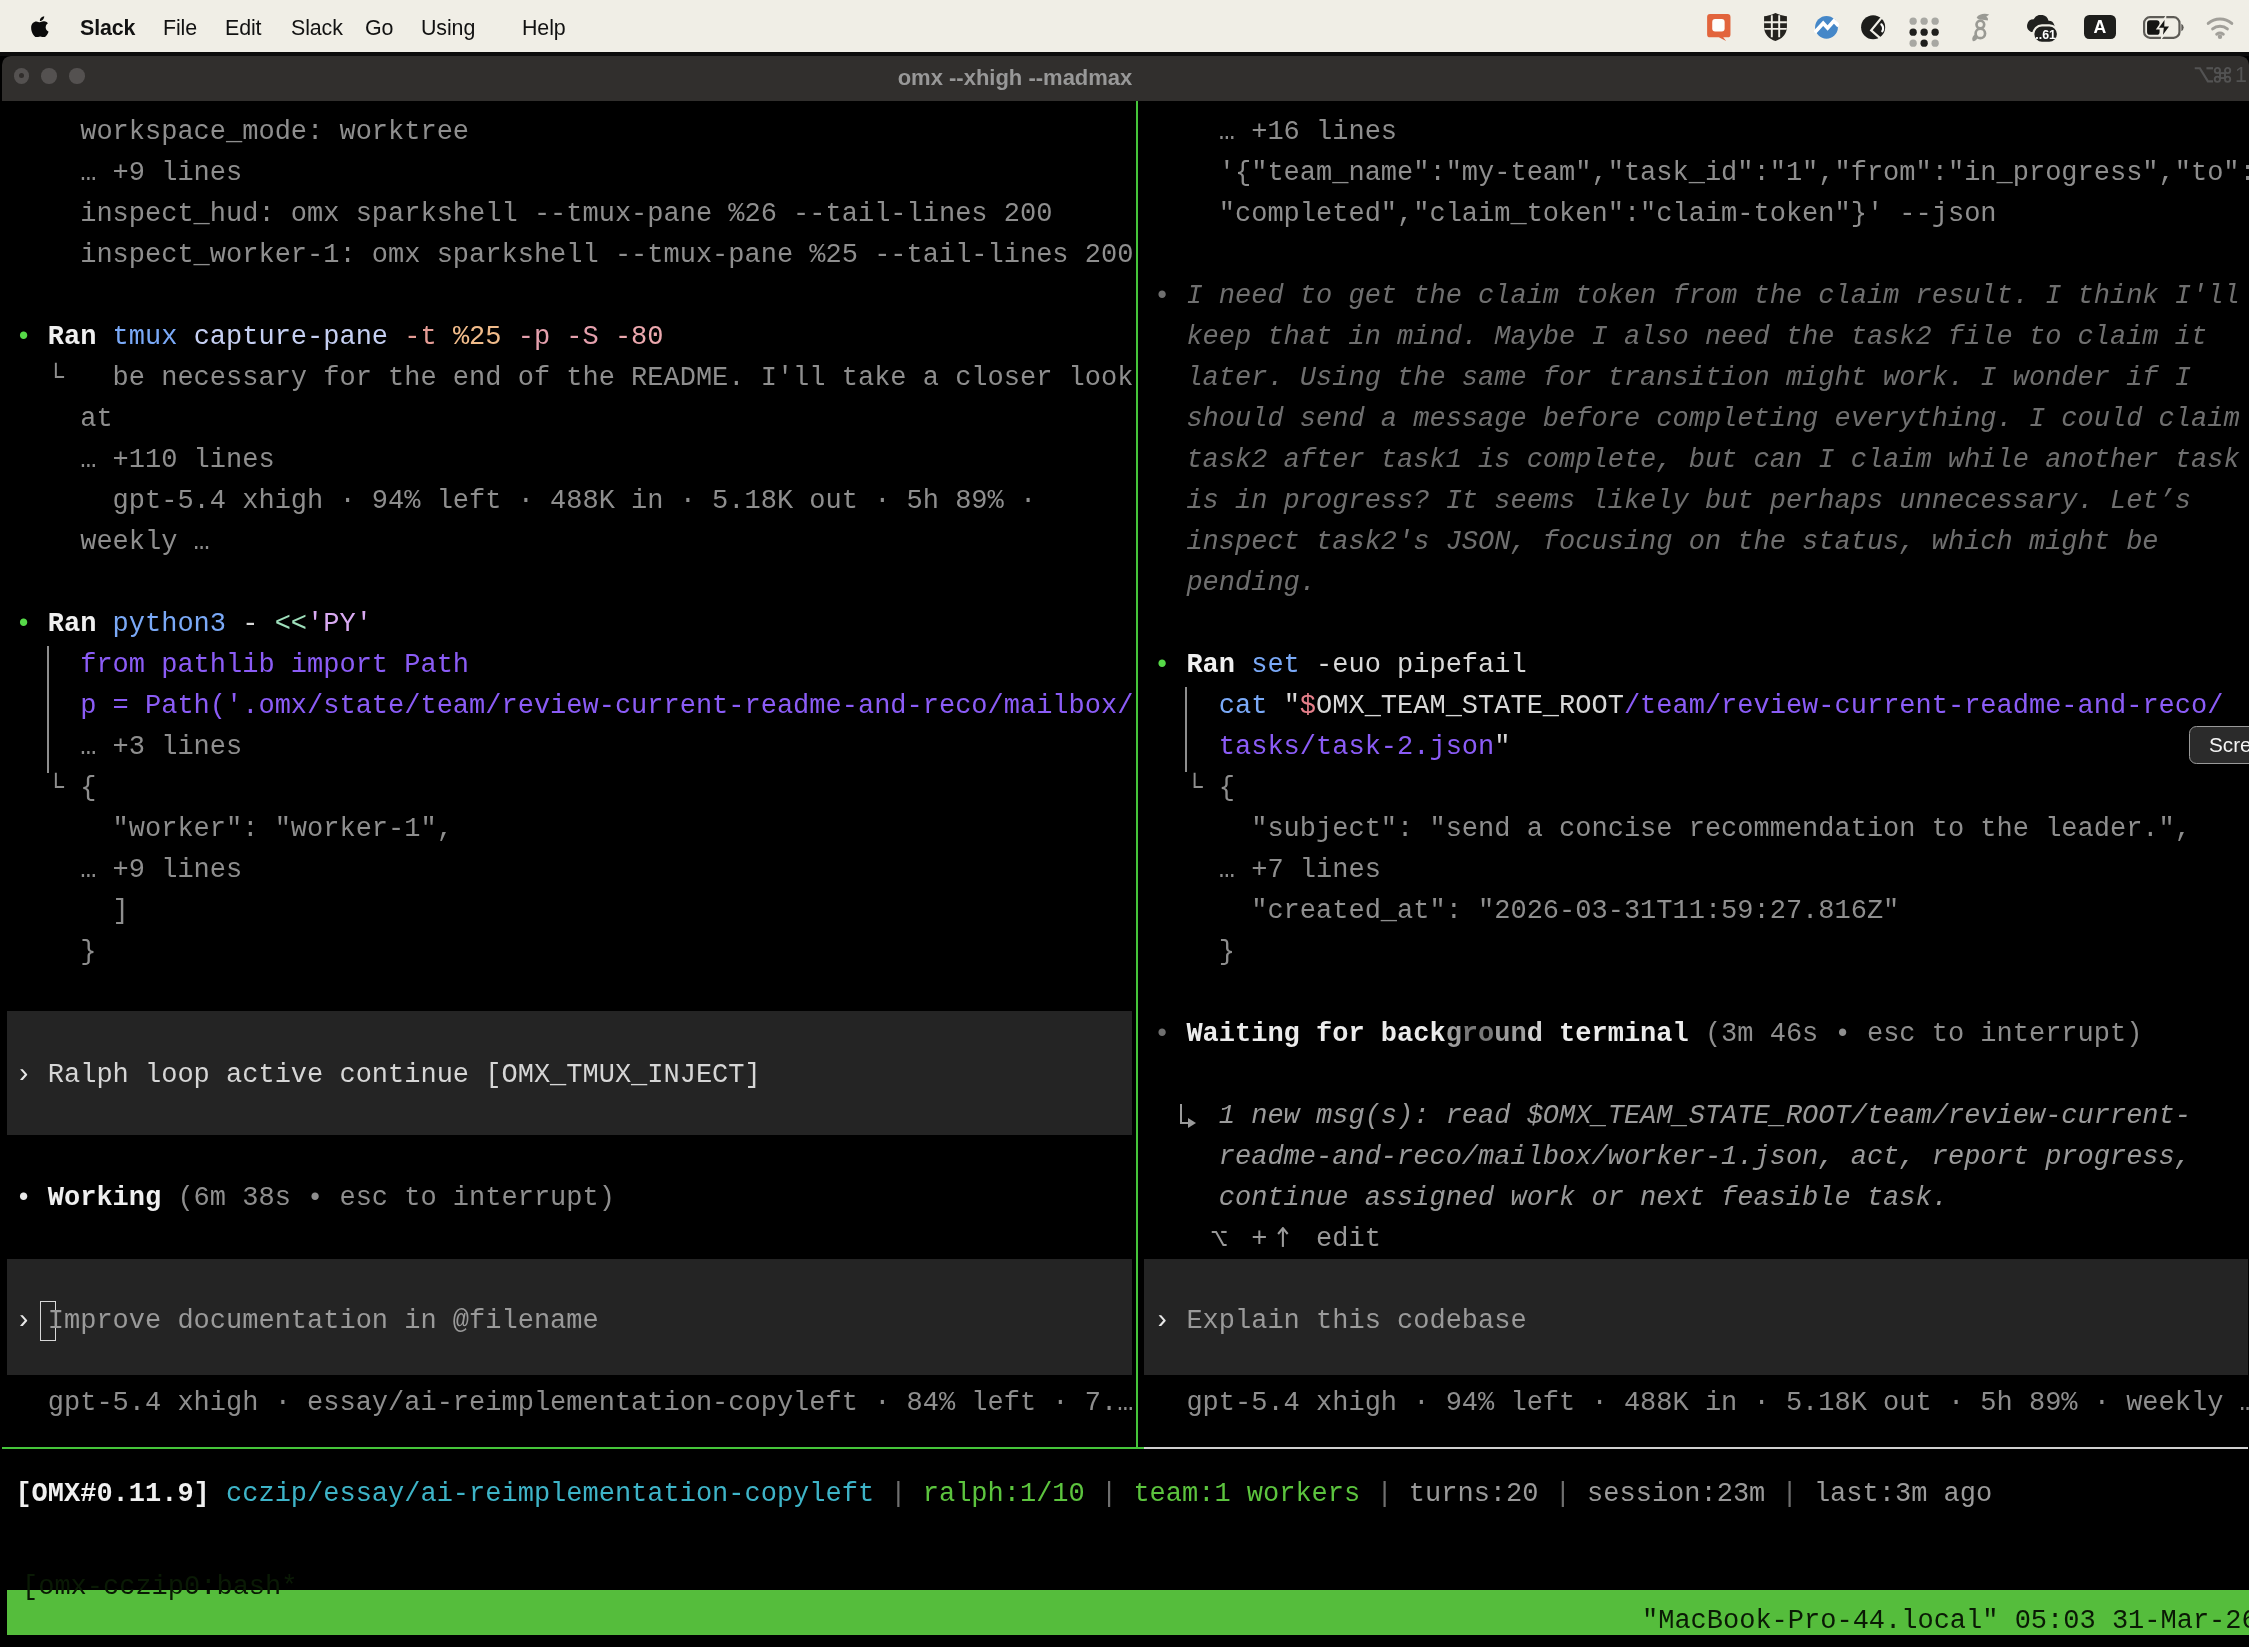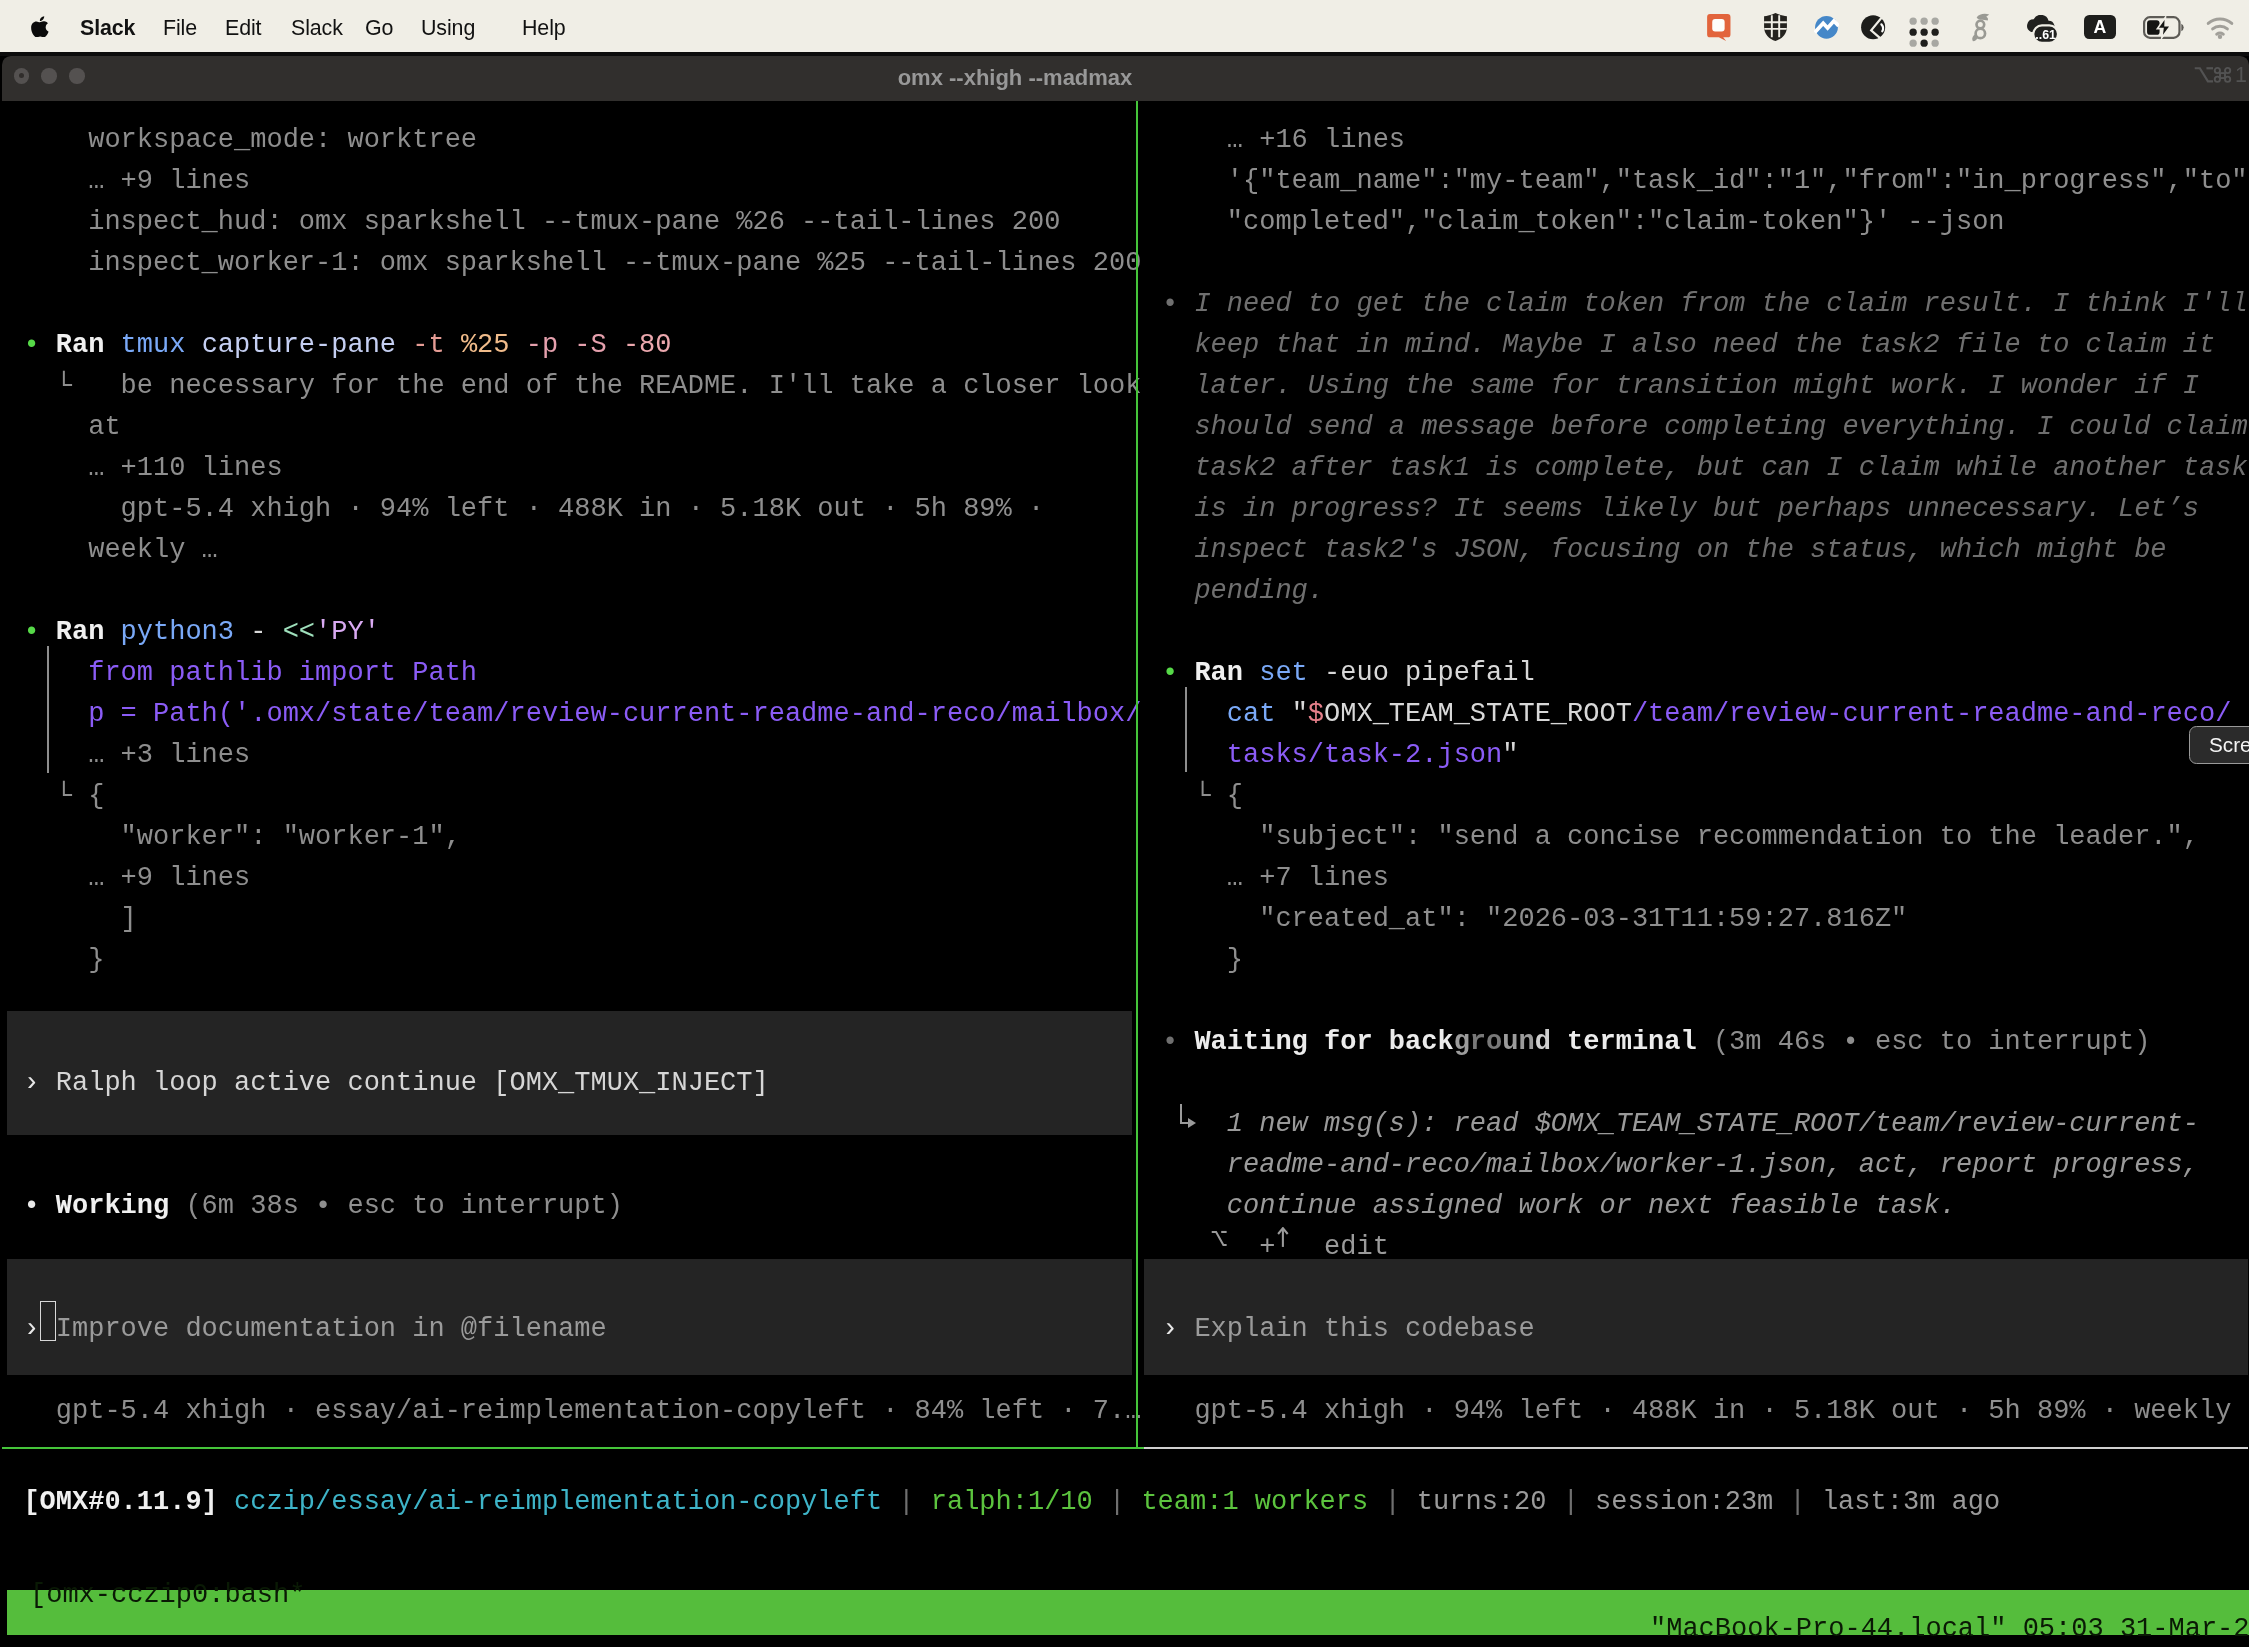--- a/index.html
+++ b/index.html
@@ -1,17 +1,17 @@
 <!DOCTYPE html>
 <html style="font-size:11.8px"><head><meta charset="utf-8"><style>*{margin:0;padding:0;box-sizing:border-box}
 body{-webkit-font-smoothing:antialiased;width:2250px;height:1648px;background:#000;overflow:hidden;position:relative;font-family:"Liberation Sans",sans-serif}
 .ab{position:absolute}
 .mn{position:absolute;top:0;height:52px;line-height:56px;font-size:21.4px;letter-spacing:-0.1px;color:#121212}
 .tl{position:absolute;top:68px;width:15.5px;height:15.5px;border-radius:50%;background:#545150}
-pre{position:absolute;margin:16px;font-family:"Liberation Mono",monospace;font-size:27px;line-height:41px;color:#8e8e8e;white-space:pre}
+pre{position:absolute;margin:8px;font-family:"Liberation Mono",monospace;font-size:27px;line-height:41px;color:#8e8e8e;white-space:pre}
 #lp{left:7.4px;top:104px;width:1129px;overflow:hidden}
 #rp{left:1146px;top:104px;width:1103px;overflow:hidden}
 .b{font-weight:700;color:#f0f0f0} .gb{color:#56d948} .wb{color:#e8e8e8}
 .bl{color:#7aa9f7} .lb{color:#c5cff2} .sa{color:#e59c95} .pe{color:#f0bb8a}
 .pk{color:#e5a0ad} .pk2{color:#eca8ae} .gr{color:#8b5cf6} .mint{color:#9fe0bc}
 .pu{color:#d9aaf2} .wh{color:#d8d8d8} .rd{color:#e57f8a}
 .dim{color:#6f6f6f} .dit{color:#6f6f6f;font-style:italic}
 .g9{color:#9a9a9a} .g9i{color:#9a9a9a;font-style:italic}
 .lt{color:#d6d6d6} .pr{color:#e8e8e8}
 .sh1{font-weight:700;color:#ececec} .sh2{font-weight:700;color:#9c9c9c}

